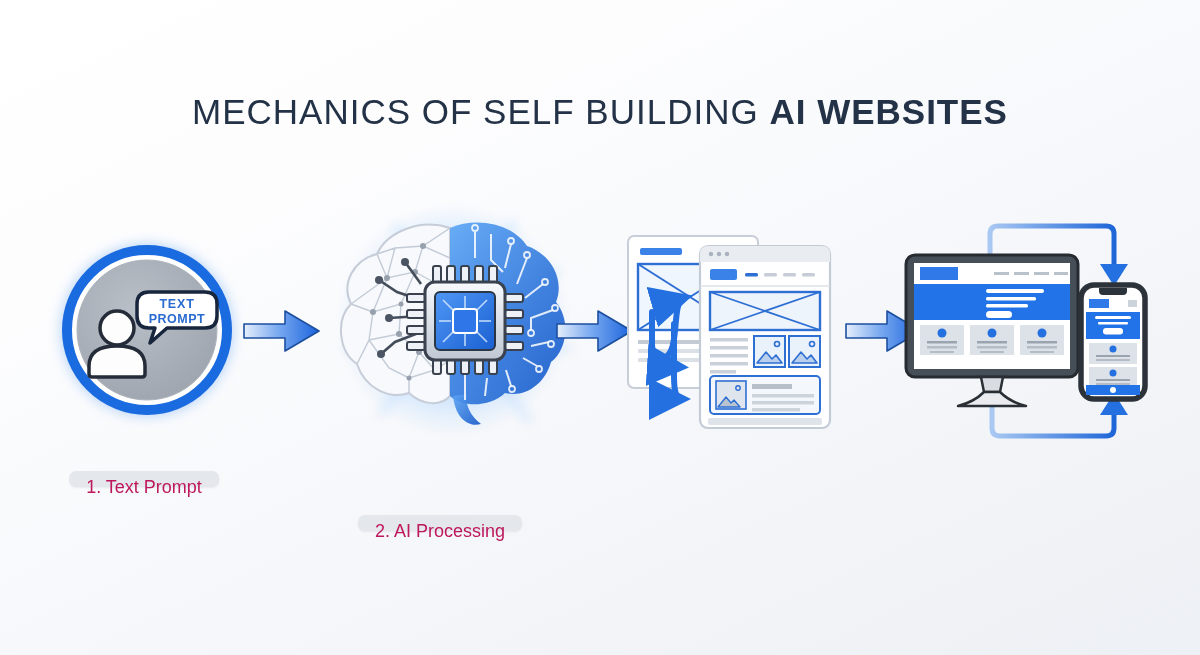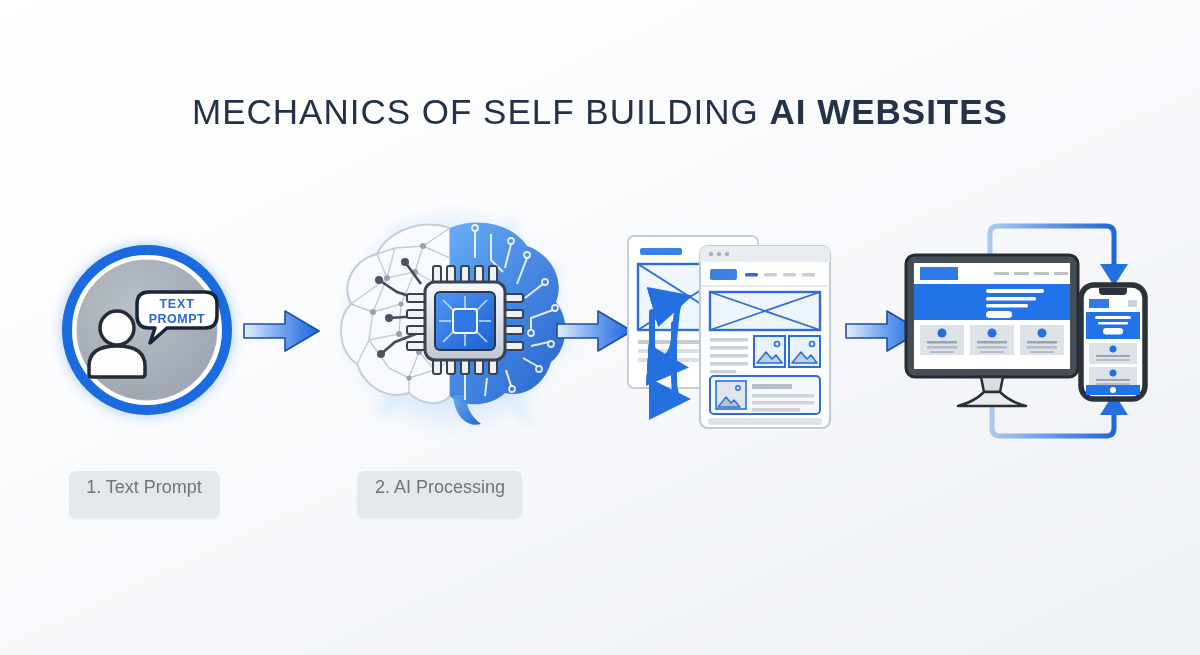--- a/index.html
+++ b/index.html
@@ -12,22 +12,22 @@
   .stage{position:absolute;inset:0;}
   .title{
     position:absolute;top:92px;left:0;width:1200px;text-align:center;
     font-size:35px;letter-spacing:1px;color:#233247;white-space:nowrap;
   }
   .title .t-regular{font-weight:400;}
   .title .t-bold{font-weight:700;}
   .icon-box{position:absolute;}
   .step-label{
     position:absolute;top:471px;transform:translateX(-50%);
-    background:#e4e7eb;color:#737373;border-radius:7px;
-    font-size:18px;font-weight:400;line-height:32px;height:47px;
+    background:#e4e7eb;color:#be185d;border-radius:7px;
+    font-size:18px;font-weight:400;line-height:32px;height:16px;
     padding:0 17px;white-space:nowrap;box-shadow:0 1px 2px rgba(40,55,80,.08);
   }
   svg{display:block;overflow:visible;}
 </style>
 </head>
 <body>
 
 <div class="stage">
 
   <div class="title">
@@ -399,15 +399,15 @@
             <rect x="218" y="175" width="34" height="2" fill="#b4bcc5"></rect>
         </g>
 
         <rect x="208" y="177" width="54" height="10" fill="#2373e8"></rect>
         <circle cx="235" cy="182" r="3" fill="#ffffff"></circle>
       </g>
     </svg>
   </div>
 
   <div class="step-label" style="left:144px;">1. Text Prompt</div>
-  <div class="step-label" style="left:440px;">2. AI Processing</div>
+  <div class="step-label" style="left:440px;margin-top:44px;">2. AI Processing</div>
 
 </div>
 
 </body></html>

